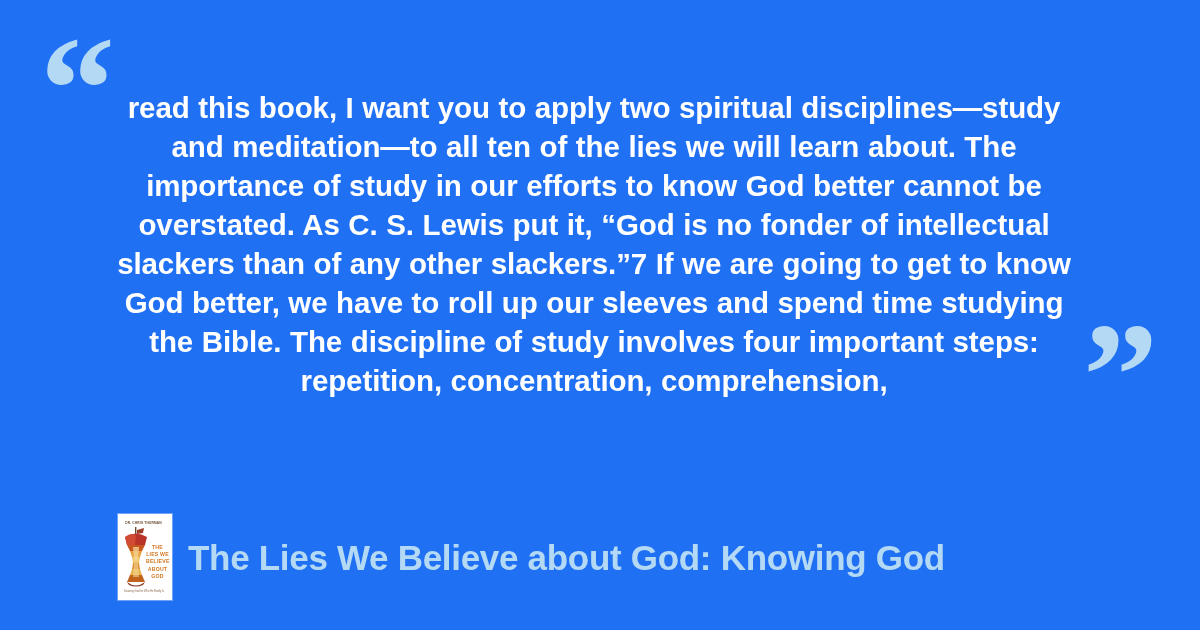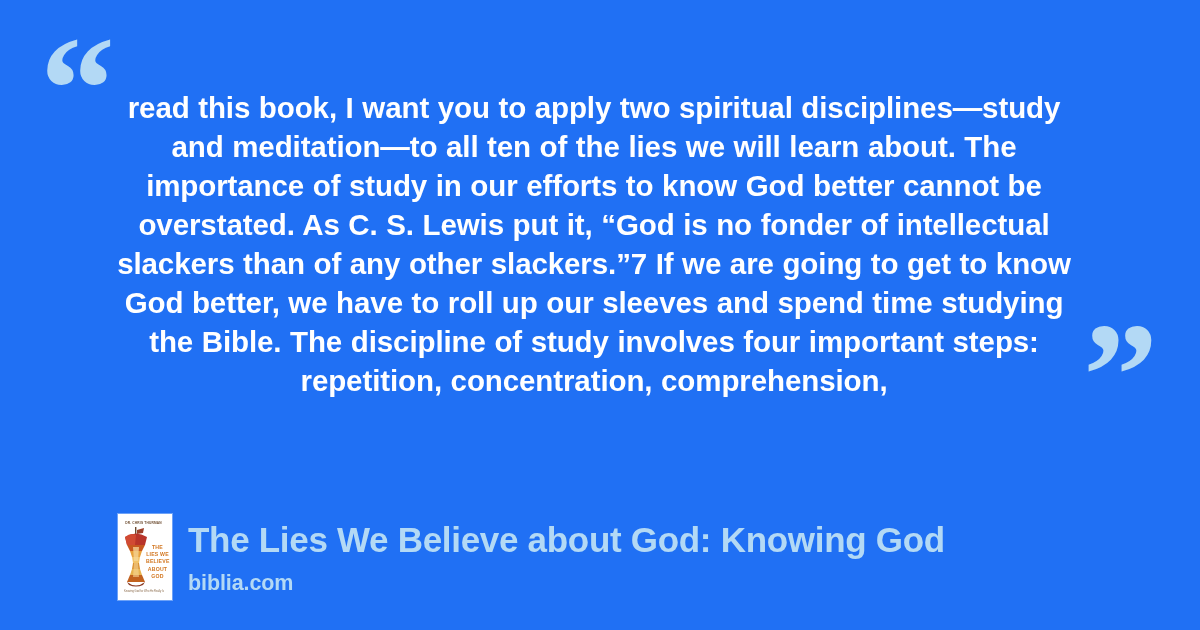--- a/index.html
+++ b/index.html
@@ -186,17 +186,16 @@
         <div>BELIEVE</div>
         <div>ABOUT</div>
         <div>GOD</div>
       </div>
 
       <div class="cover-sub">Knowing God for Who He Really Is</div>
     </div>
 
     <div class="footer-text">
       <div class="book-title">The Lies We Believe about God: Knowing God</div>
-      <div class="site-name">biblia.com</div>
     </div>
 
   </div>
 </div>
 
 </body></html>

